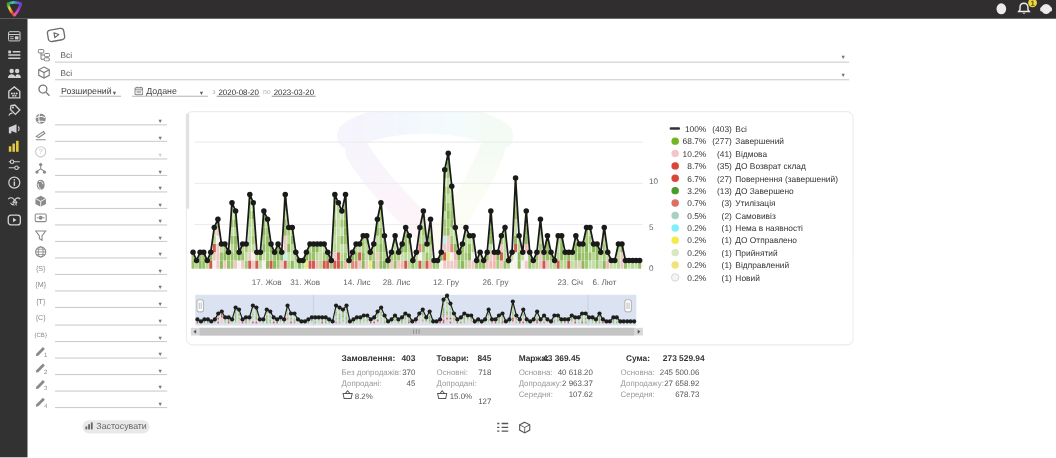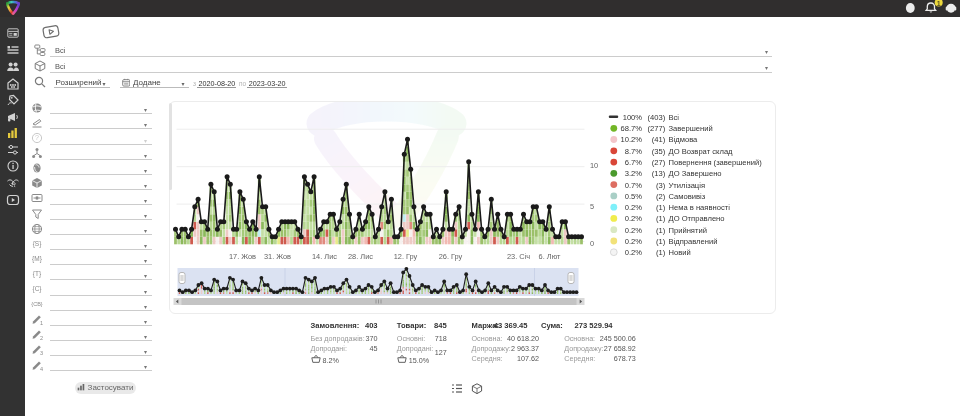--- a/index.html
+++ b/index.html
@@ -1560,29 +1560,29 @@
 </div>
 <div style="position:absolute;left:169px;top:103px;width:3px;height:87px;background:#e2e2e2;border-radius:2px"></div>
 <div style="position:absolute;left:310.5px;top:320.5px;width:67.1px" class="sh">Замовлення:<span style="position:absolute;right:0;top:0">403</span></div>
 <div style="position:absolute;left:310.5px;top:333.5px;width:67.1px" class="sr">Без допродажів:<span style="position:absolute;right:0;top:0;color:#555">370</span></div>
 <div style="position:absolute;left:310.5px;top:343.7px;width:67.1px" class="sr">Допродані:<span style="position:absolute;right:0;top:0;color:#555">45</span></div>
 <div style="position:absolute;left:310.5px;top:354px" class="sr"><svg width="10" height="10" viewBox="0 0 12 12" style="vertical-align:-1px">
       <path d="M1 4.5 H11 L9.8 10 H2.2 Z M3.5 4.5 L6 1.5 L8.5 4.5" fill="none" stroke="#555" stroke-width="1.1"></path>
     </svg> <span style="color:#555">8.2%</span></div>
 <div style="position:absolute;left:396.8px;top:320.5px;width:49.9px" class="sh">Товари:<span style="position:absolute;right:0;top:0">845</span></div>
 <div style="position:absolute;left:396.8px;top:333.5px;width:49.9px" class="sr">Основні:<span style="position:absolute;right:0;top:0;color:#555">718</span></div>
-<div style="position:absolute;left:396.8px;top:343.7px;width:49.9px" class="sr">Допродані:<span style="position:absolute;right:0;top:4px;color:#555">127</span></div>
+<div style="position:absolute;left:396.8px;top:343.7px;width:49.9px" class="sr">Допродані:<span style="position:absolute;right:0;top:16px;color:#555">127</span></div>
 <div style="position:absolute;left:396.8px;top:354px" class="sr"><svg width="10" height="10" viewBox="0 0 12 12" style="vertical-align:-1px">
       <path d="M1 4.5 H11 L9.8 10 H2.2 Z M3.5 4.5 L6 1.5 L8.5 4.5" fill="none" stroke="#555" stroke-width="1.1"></path>
     </svg> <span style="color:#555">15.0%</span></div>
 <div style="position:absolute;left:471.5px;top:320.5px;width:56px" class="sh">Маржа:<span style="position:absolute;right:0;top:0">43 369.45</span></div>
 <div style="position:absolute;left:471.5px;top:333.5px;width:67.5px" class="sr">Основна:<span style="position:absolute;right:0;top:0;color:#555">40 618.20</span></div>
 <div style="position:absolute;left:471.5px;top:343.7px;width:67.5px" class="sr">Допродажу:<span style="position:absolute;right:0;top:0;color:#555">2 963.37</span></div>
 <div style="position:absolute;left:471.5px;top:353.9px;width:67.5px" class="sr">Середня:<span style="position:absolute;right:0;top:0;color:#555">107.62</span></div>
-<div style="position:absolute;left:541px;top:320.5px;width:71.6px" class="sh">Сума:<span style="position:absolute;right:0;top:0">273 529.94</span></div>
+<div style="position:absolute;left:569px;top:320.5px;width:71.6px" class="sh">Сума:<span style="position:absolute;right:0;top:0">273 529.94</span></div>
 <div style="position:absolute;left:564.2px;top:333.5px;width:71.6px" class="sr">Основна:<span style="position:absolute;right:0;top:0;color:#555">245 500.06</span></div>
 <div style="position:absolute;left:564.2px;top:343.7px;width:71.6px" class="sr">Допродажу:<span style="position:absolute;right:0;top:0;color:#555">27 658.92</span></div>
 <div style="position:absolute;left:564.2px;top:353.9px;width:71.6px" class="sr">Середня:<span style="position:absolute;right:0;top:0;color:#555">678.73</span></div>
 <svg style="position:absolute;left:451px;top:383px" width="32" height="12" viewBox="0 0 32 12">
 <g stroke="#555" stroke-width="1.2">
       <line x1="1" y1="2" x2="3" y2="2"></line>
       <line x1="5" y1="2" x2="11" y2="2"></line>
       <line x1="1" y1="5.5" x2="3" y2="5.5"></line>
       <line x1="5" y1="5.5" x2="11" y2="5.5"></line>
       <line x1="1" y1="9" x2="3" y2="9"></line>

